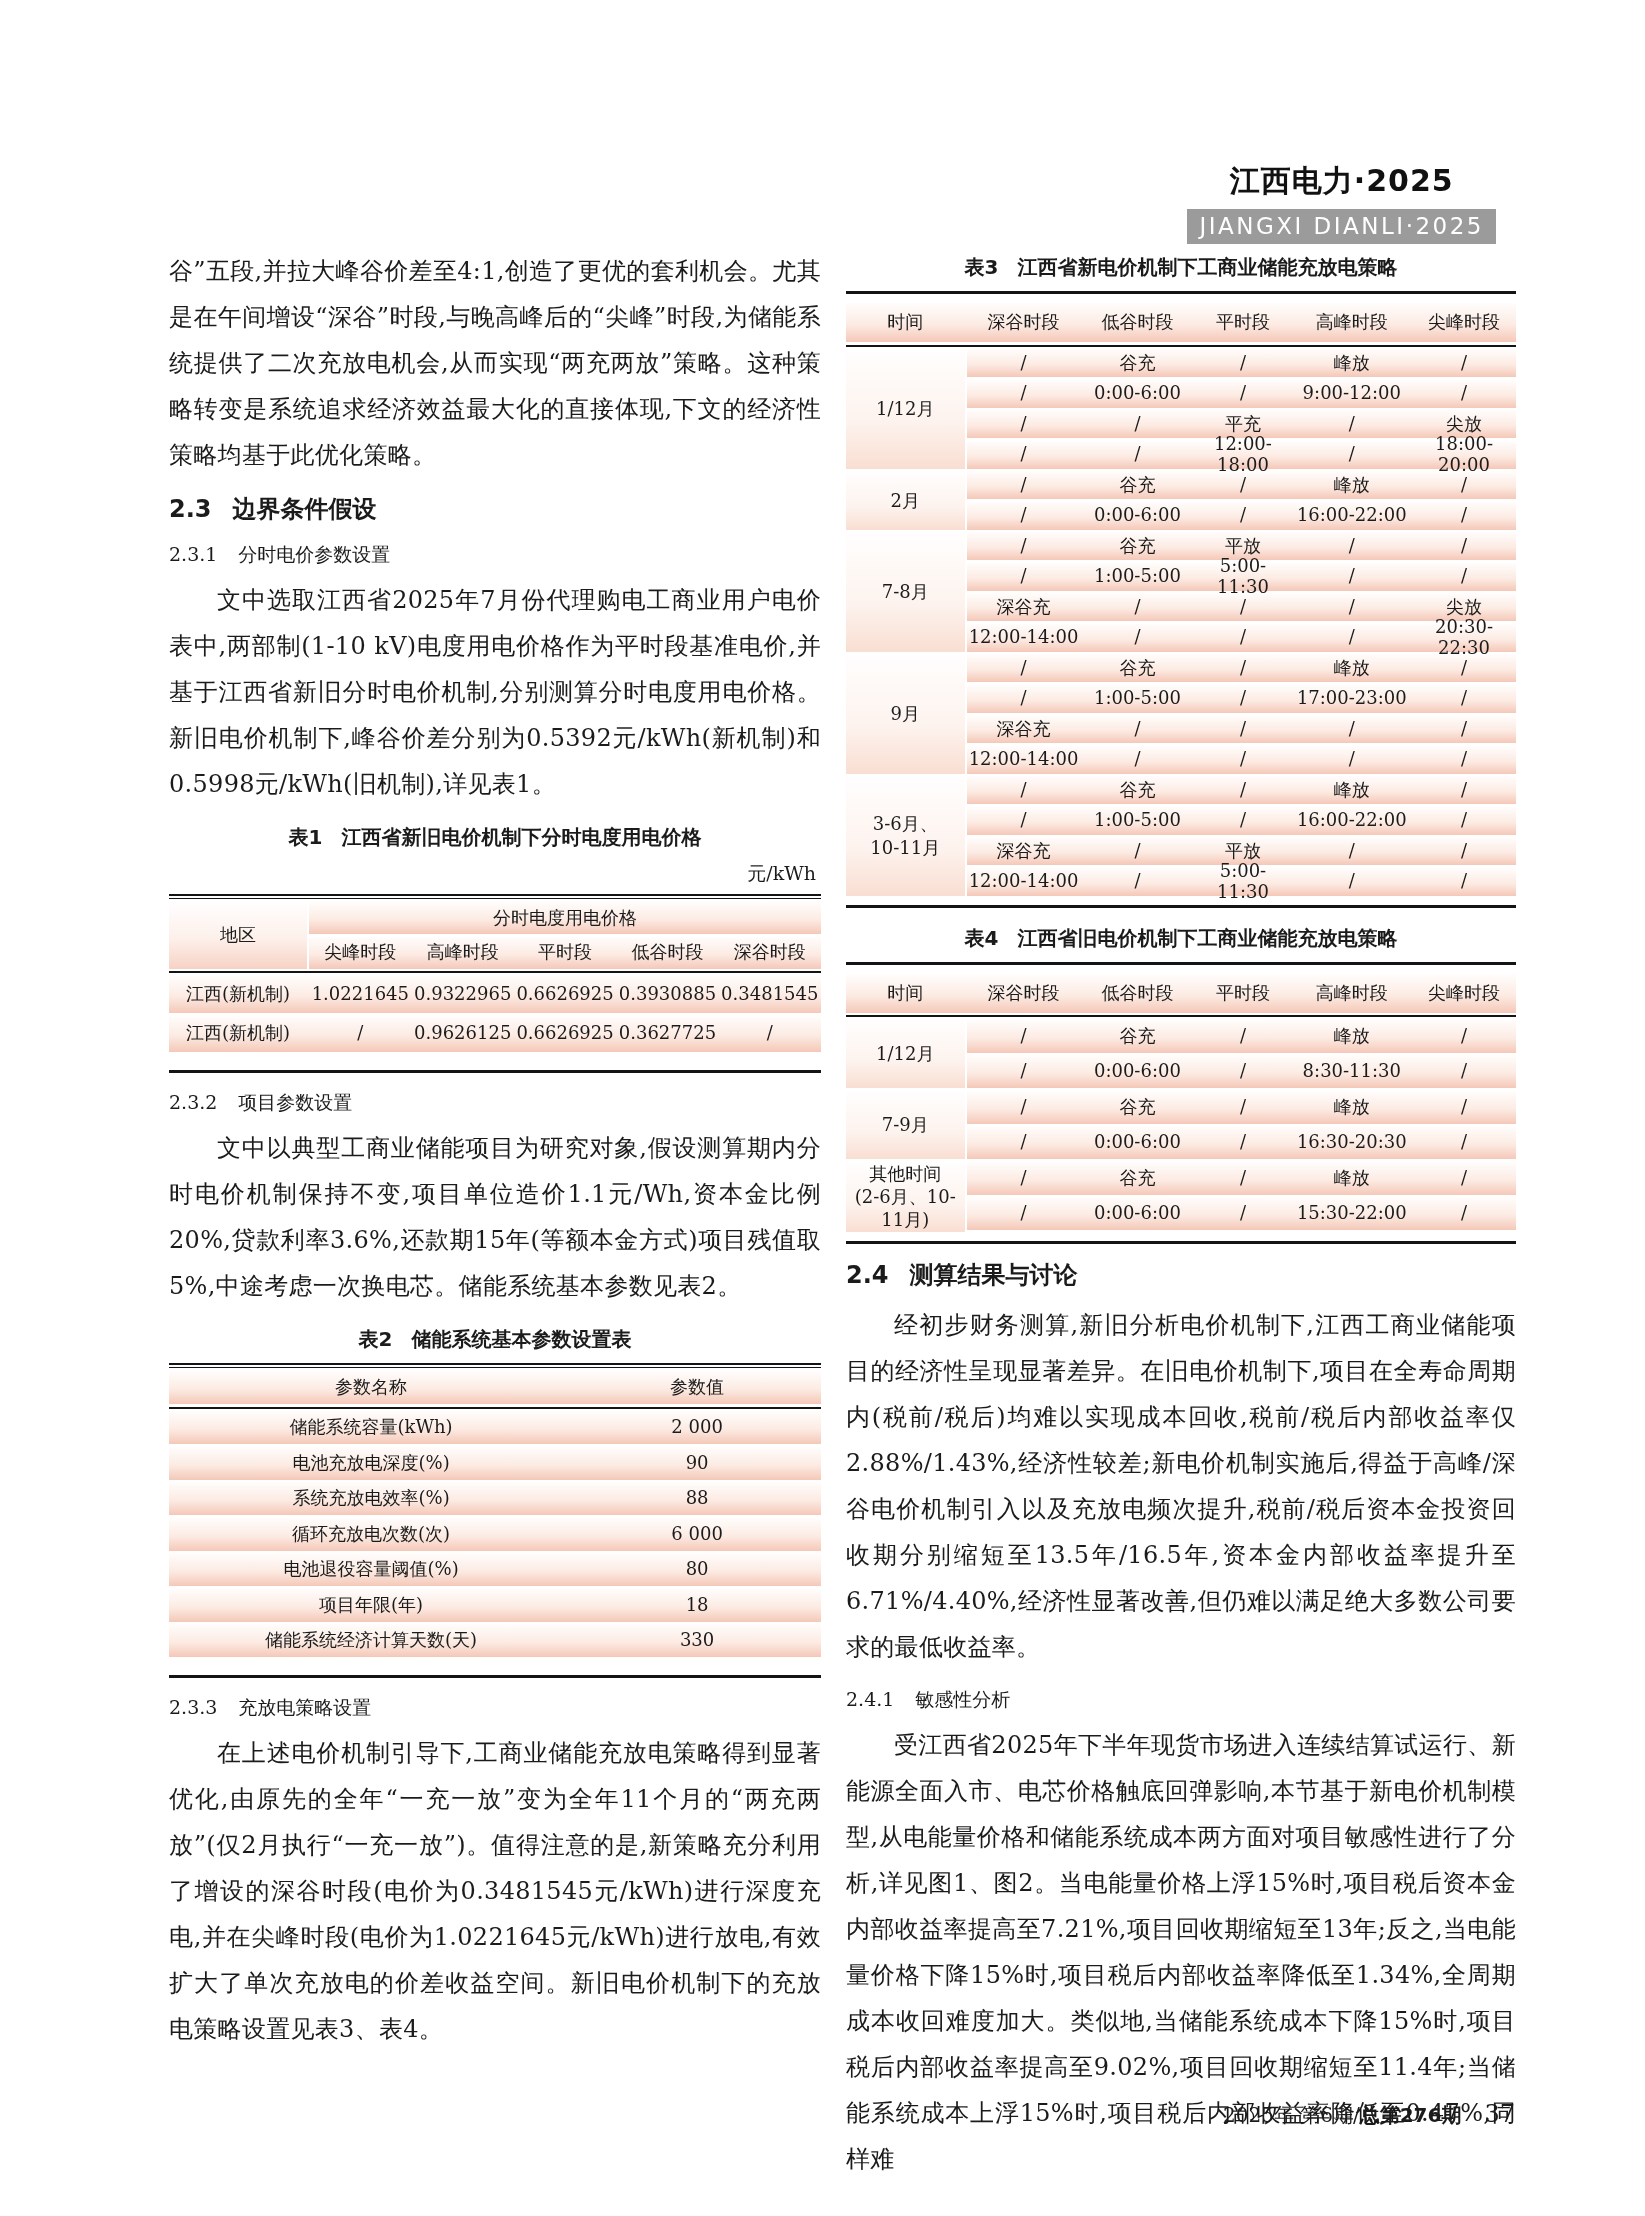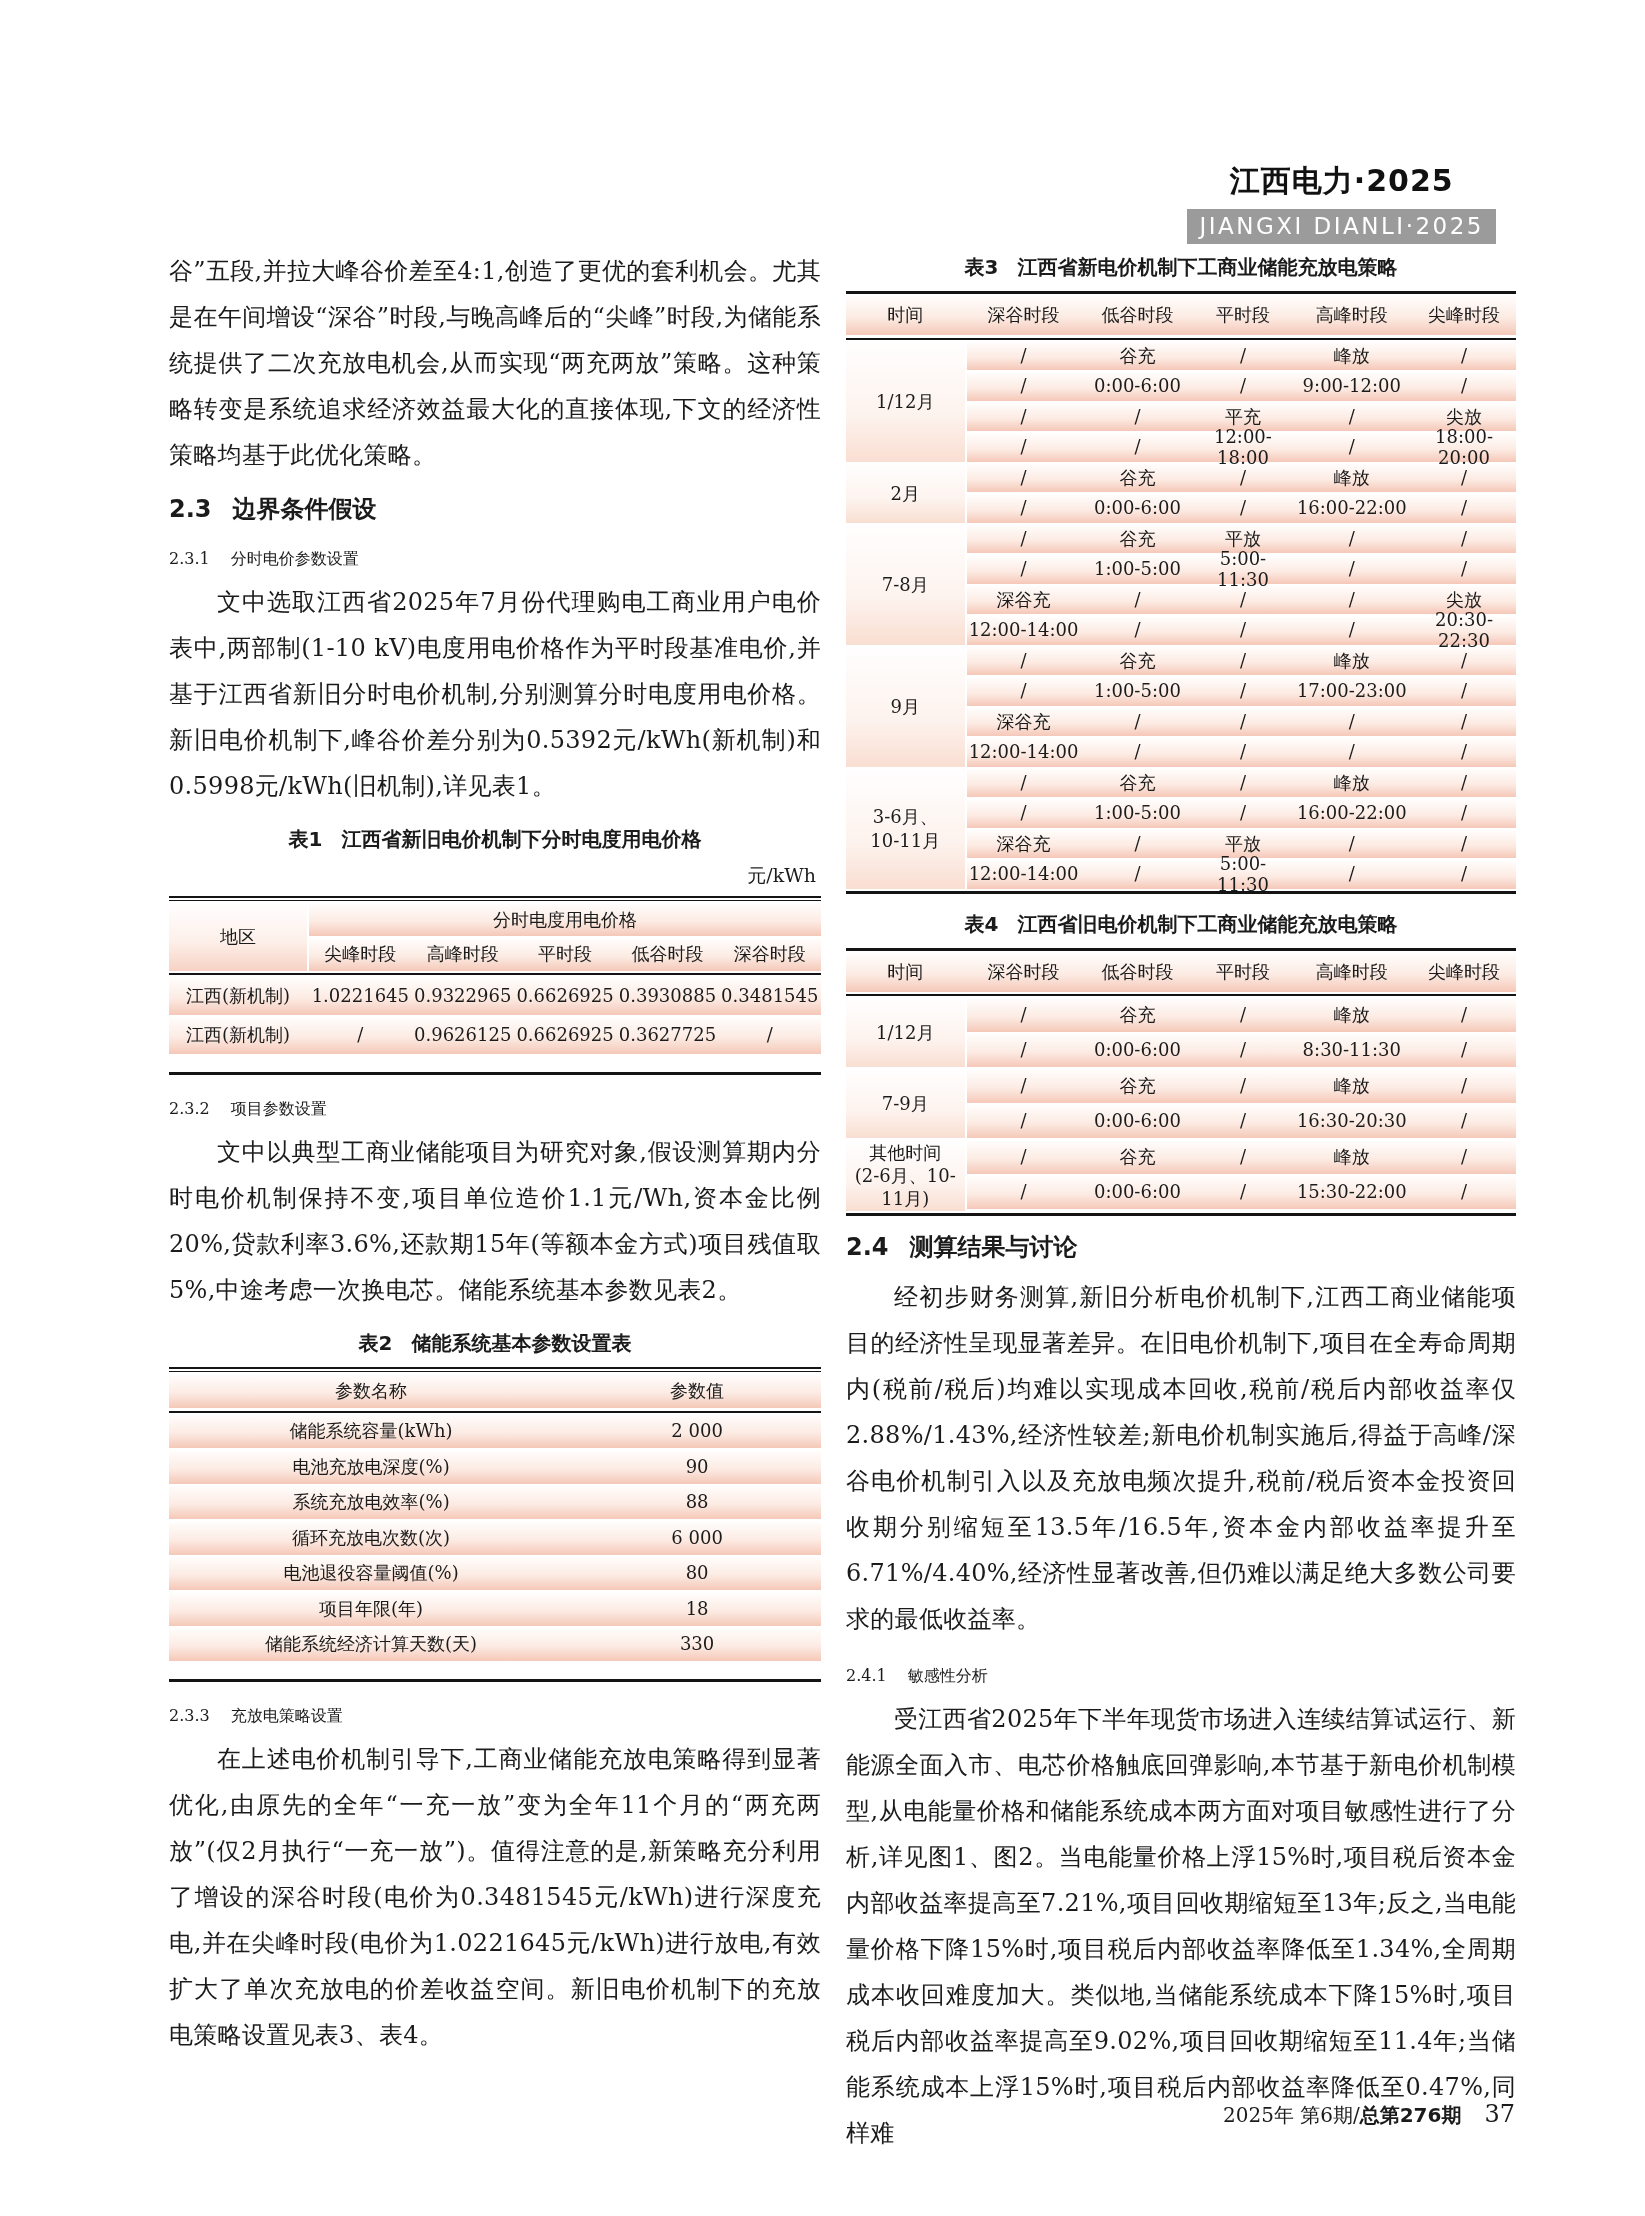--- a/index.html
+++ b/index.html
@@ -34,21 +34,21 @@
     text-indent:2em; letter-spacing:0.3px;
   }
   .no-indent { text-indent:0; }
 
   .h-main {
     font-family:"DejaVu Sans","Liberation Sans",sans-serif;
     font-weight:bold; font-size:24px; margin:15px 0 11px 0;
   }
   .h-sub {
     font-family:"DejaVu Serif","Liberation Serif",serif;
-    font-weight:normal; font-size:16px; margin:24px 0 9px 0;
+    font-weight:normal; font-size:19px; margin:17px 0 9px 0;
   }
   .h-gap { display:inline-block; width:21px; }
 
   .tbl-caption {
     font-family:"DejaVu Sans","Liberation Sans",sans-serif;
     font-weight:bold; font-size:20px; text-align:center;
     margin:17px 0 10px 0;
   }
   .cap-gap { display:inline-block; width:19px; }
   .tbl-unit { text-align:right; font-size:19px; margin:2px 5px 7px 0; }
@@ -61,21 +61,21 @@
   .cell {
     display:flex; align-items:center; justify-content:center;
     font-size:18px; text-align:center; line-height:1.15;
   }
   .dbl-rule-a { height:2px; background:#141414; margin-bottom:2px; }
   .dbl-rule-b { height:1px; background:#141414; margin-bottom:3px; }
   .mid-rule   { height:2px; background:#141414; margin:2.5px 0; }
   .tblbox.double { border-bottom:3px solid #141414; padding-bottom:18px; }
   .tblbox.single {
     border-top:3.5px solid #141414; border-bottom:3.5px solid #141414;
-    padding:2px 0;
+    padding:9px 0;
   }
 
   
   .t1-hdr { display:flex; }
   .t1-corner {
     width:21.5%; border-right:2.5px solid #ffffff;
     background:linear-gradient(180deg,#fffefe 0%,#fdf0ea 55%,#f7d2c4 100%);
     font-size:18px;
   }
   .t1-right { width:78.5%; display:flex; flex-direction:column; }

